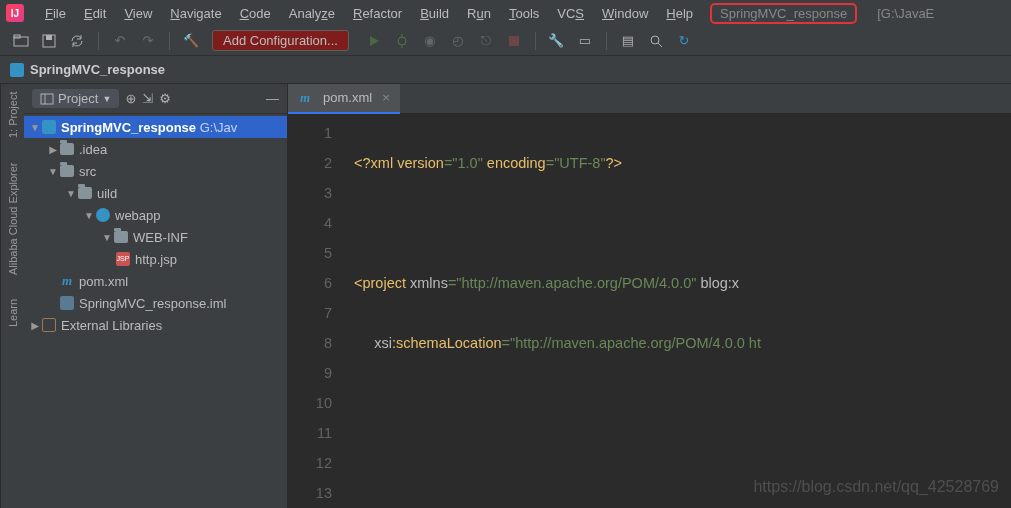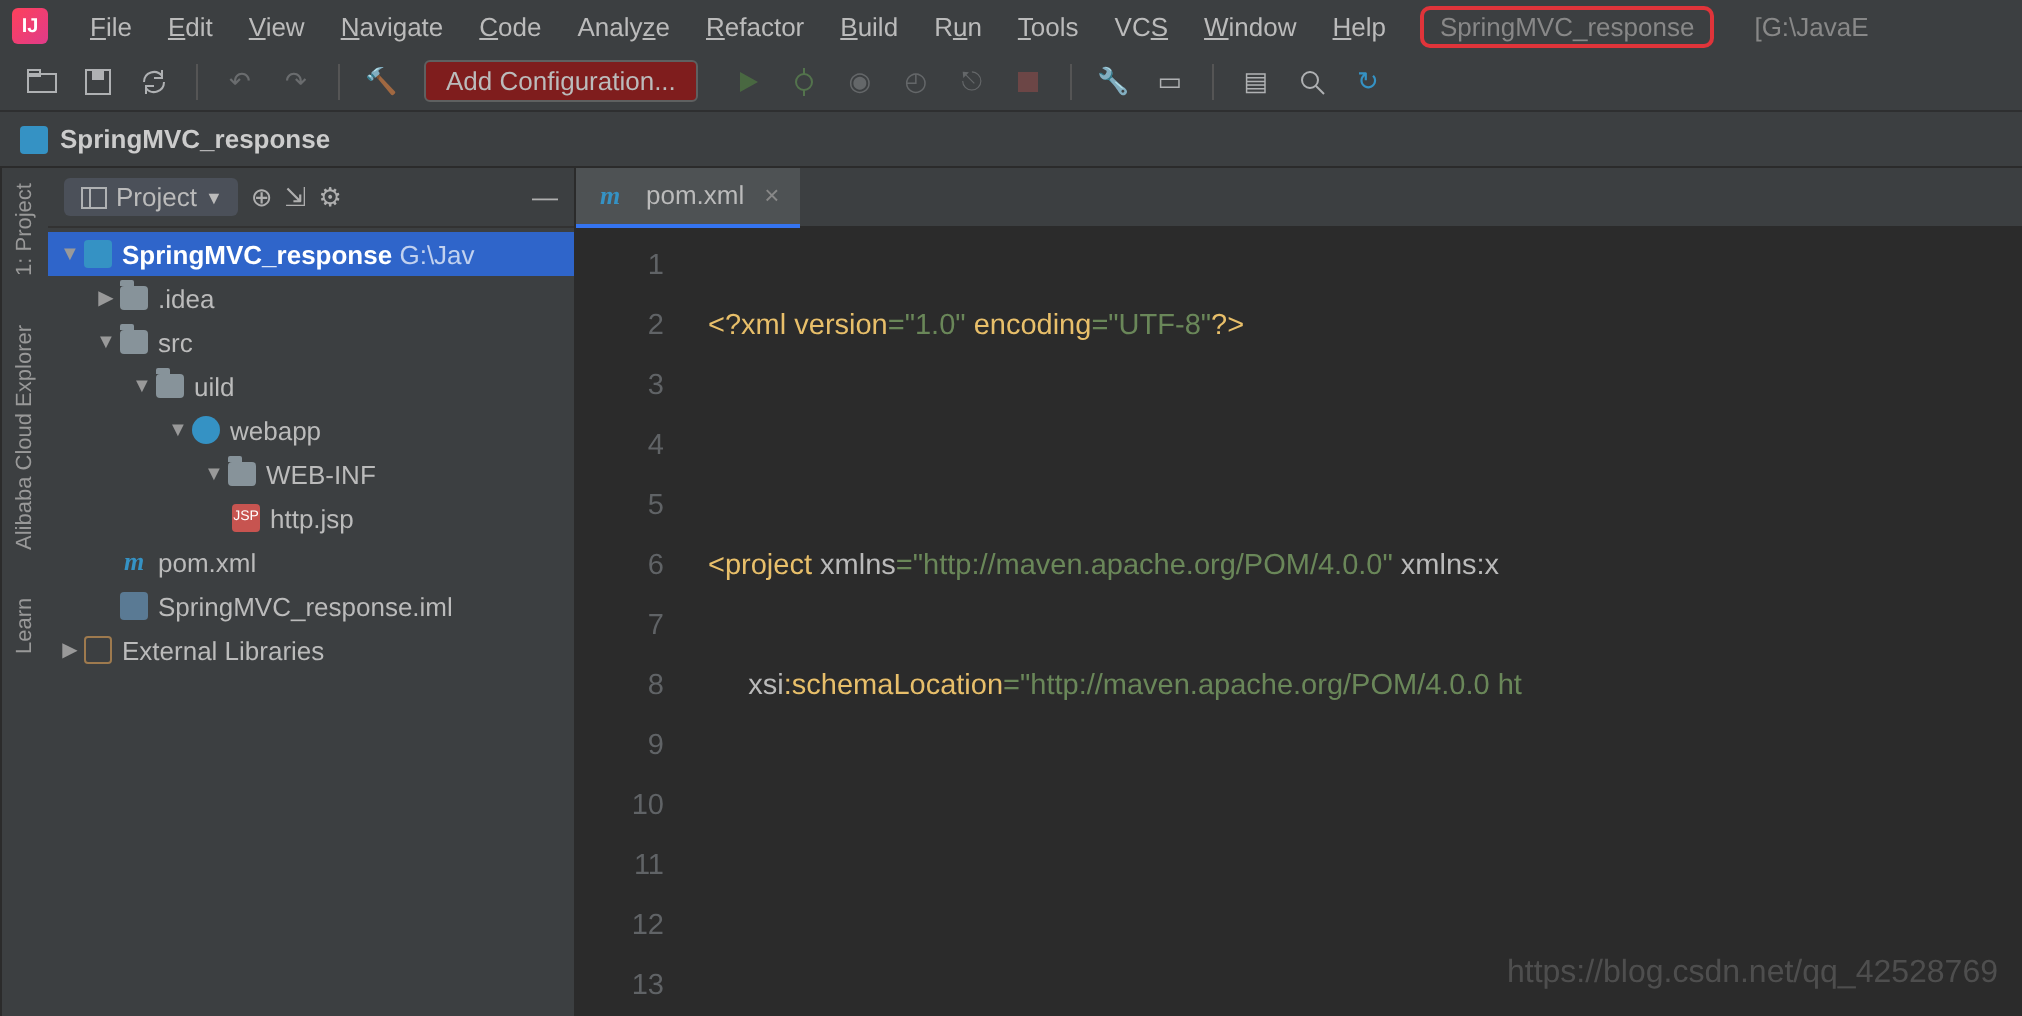--- a/index.html
+++ b/index.html
@@ -233,21 +233,21 @@
           <div>8</div>
           <div>9</div>
         <div>10</div>
           <div>11</div>
           <div>12</div>
         <div>13</div>
       </div>
       <div class="code">
 <div><span class="c-punc">&lt;?</span><span class="c-tag">xml version</span><span class="c-str">="1.0"</span><span class="c-tag"> encoding</span><span class="c-str">="UTF-8"</span><span class="c-punc">?&gt;</span></div>
 <div>&nbsp;</div>
-<div><span class="c-punc">&lt;</span><span class="c-tag">project </span><span class="c-attr">xmlns</span><span class="c-str">="http://maven.apache.org/POM/4.0.0"</span><span class="c-attr"> xmlns:x</span></div>
+<div><span class="c-punc">&lt;</span><span class="c-tag">project </span><span class="c-attr">xmlns</span><span class="c-str">="http://maven.apache.org/POM/4.0.0"</span><span class="c-attr"> blog:x</span></div>
 <div>     <span class="c-attr">xsi</span><span class="c-tag">:schemaLocation</span><span class="c-str">="http://maven.apache.org/POM/4.0.0 ht</span></div>
 <div>&nbsp;</div>
 
 
 
 
 
 
 
         <div class="watermark">https://blog.csdn.net/qq_42528769</div>

